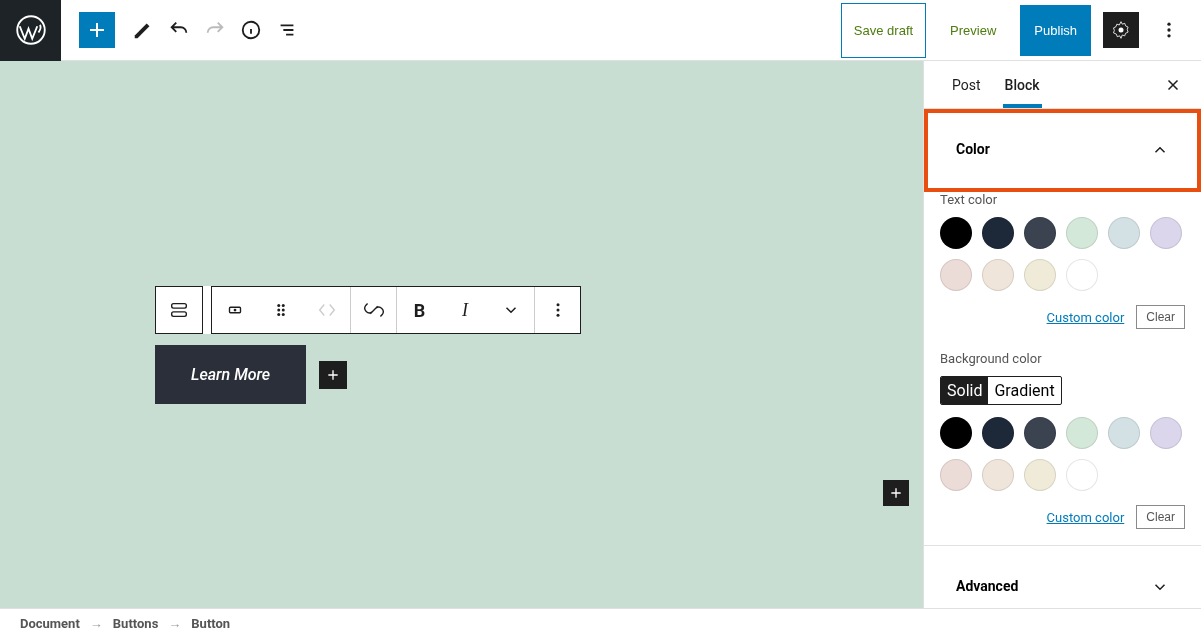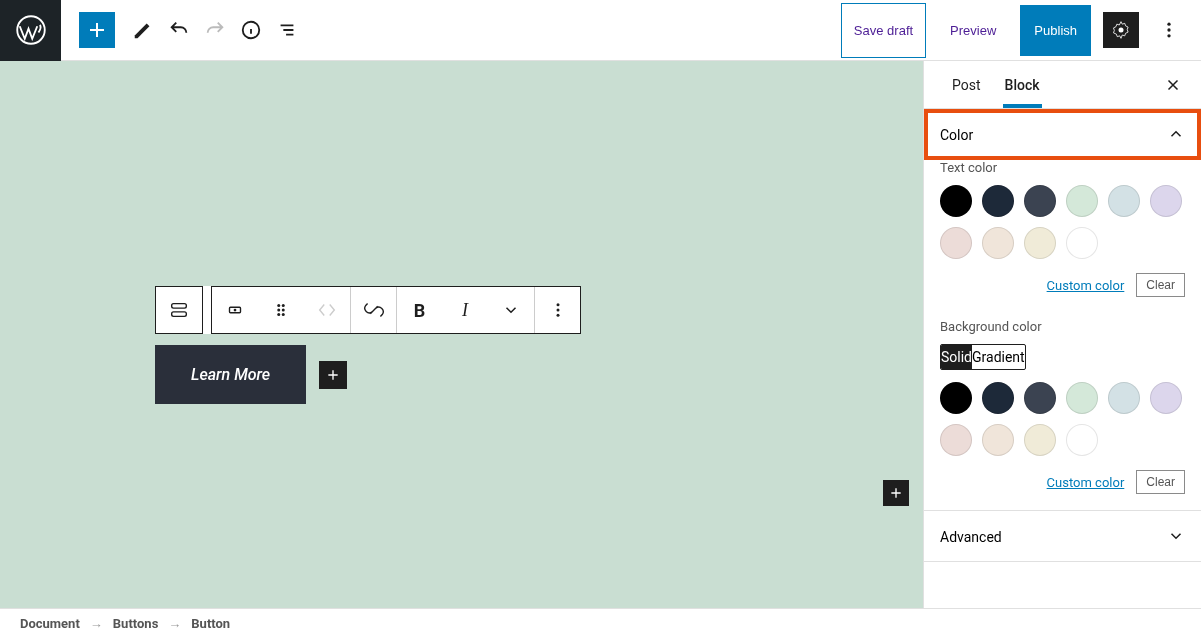--- a/index.html
+++ b/index.html
@@ -45,21 +45,21 @@
     }
     .toolbar-btn.disabled { color: #bbb; }
     .toolbar-right {
       margin-left: auto;
       display: flex;
       align-items: center;
       gap: 12px;
       padding-right: 14px;
     }
     .tb-link {
-      color: #4c1d95;
+      color: #4d7c0f;
       padding: 19px 12px;
       font-size: 13px;
       border: none;
       background: none;
       cursor: pointer;
     }
     .tb-link.outline { border: 1px solid #007cba; }
     .tb-primary {
       background: #007cba;
       color: #fff;
@@ -188,25 +188,25 @@
       margin-right: 10px;
       width: 36px; height: 36px;
       display: flex; align-items: center; justify-content: center;
       cursor: pointer;
     }
     .panel {
       border-bottom: 1px solid #e0e0e0;
     }
     .panel-header {
       display: flex;
-      align-items: flex-end;
+      align-items: flex-start;
       justify-content: space-between;
-      padding: 16px;
+      padding: 32px;
       font-size: 14px;
-      font-weight: 400;
+      font-weight: 700;
       cursor: pointer;
     }
     .panel.highlight {
       outline: 4px solid #e84e0f;
       outline-offset: -4px;
     }
     .panel-body { padding: 0 16px 16px 16px; }
     .subhead {
       font-size: 13px;
       color: #555;
@@ -246,22 +246,22 @@
     }
     .bg-tabs {
       display: flex;
       border: 1px solid #1e1e1e;
       border-radius: 2px;
       overflow: hidden;
       width: fit-content;
       margin-bottom: 12px;
     }
     .bg-tab {
-      padding: 4px 0;
-      font-size: 14px;
+      padding: 4px 6px;
+      font-size: 16px;
       cursor: pointer;
     }
     .bg-tab.active { background: #1e1e1e; color: #fff; }
     .breadcrumb {
       position: absolute;
       bottom: 0; left: 0; right: 0;
       height: 30px;
       border-top: 1px solid #e0e0e0;
       background: #fff;
       display: flex;

